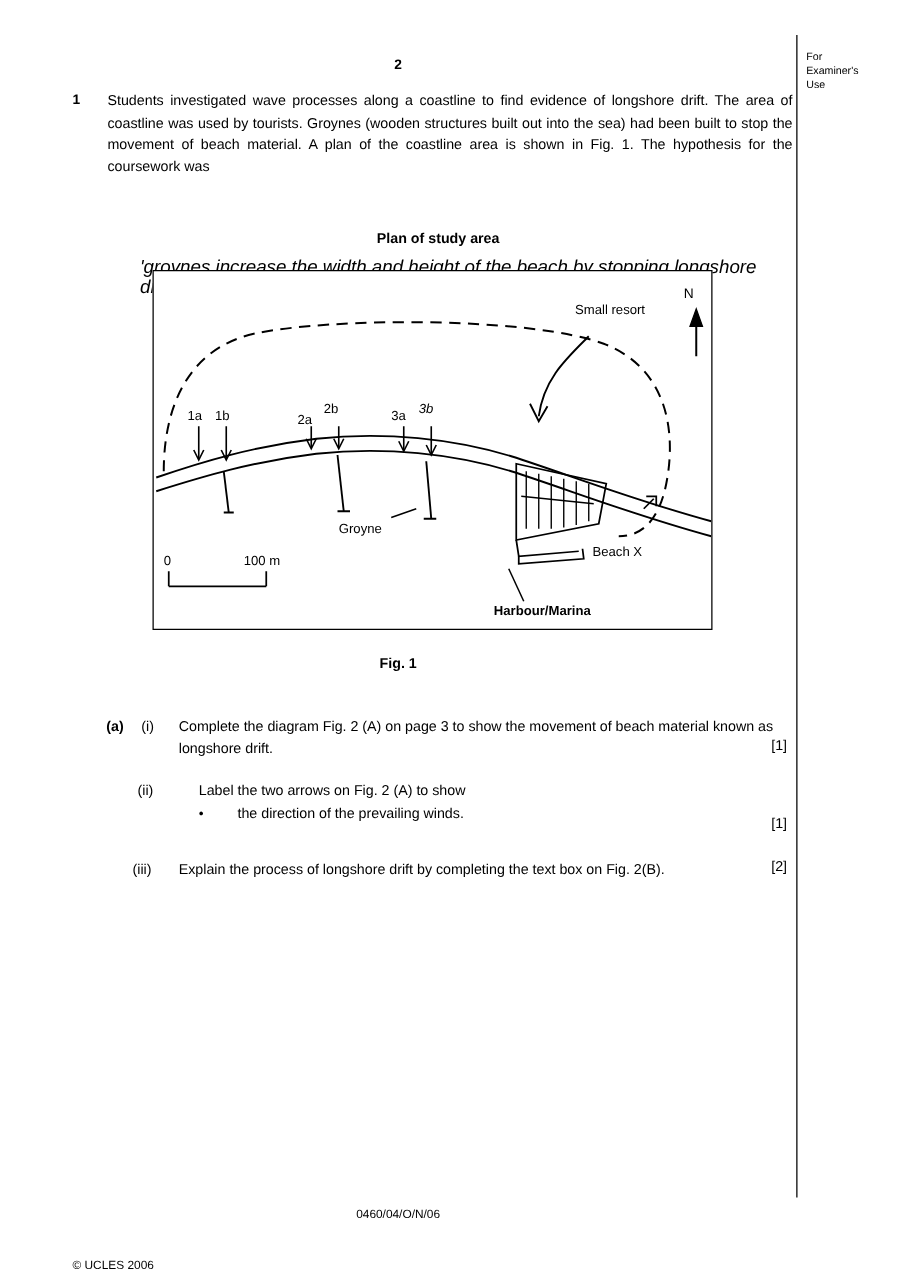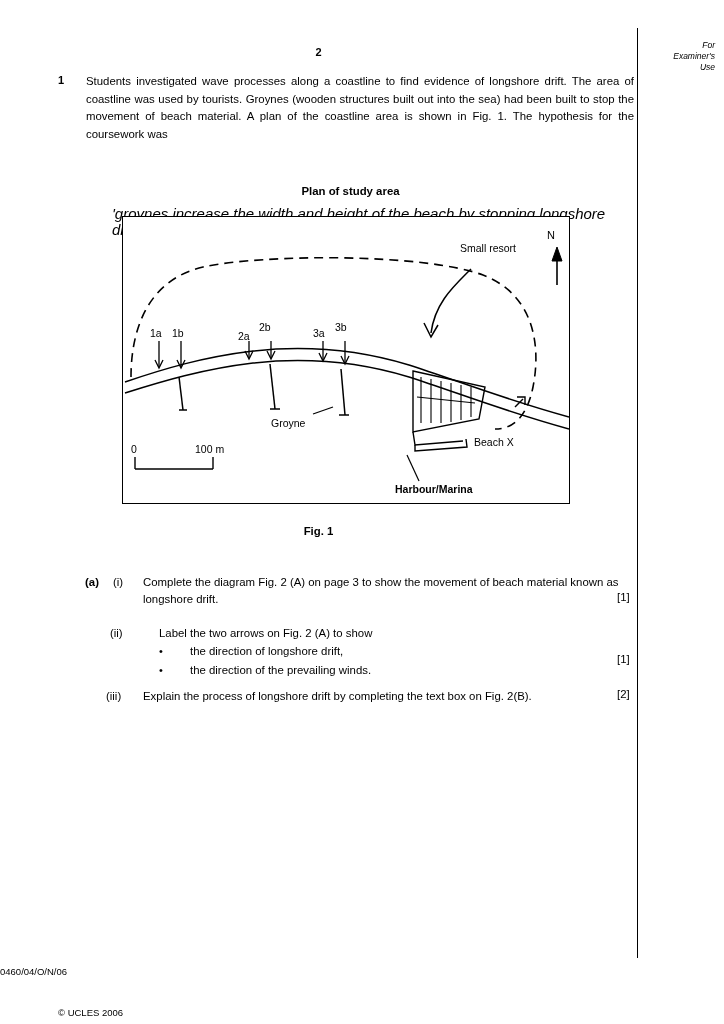--- a/index.html
+++ b/index.html
@@ -28,24 +28,23 @@
     top: 28px;
     width: 1px;
     height: 930px;
     background: #000000;
   }
   .examiner-box {
     position: absolute;
     left: 645px;
     top: 40px;
     width: 70px;
-    text-align: right;
+    text-align: left;
     font-size: 8.5px;
     line-height: 11px;
-    font-style: italic;
     color: #000;
   }
   .page-number {
     position: absolute;
     top: 46px;
     left: 0;
     width: 637px;
     text-align: center;
     font-size: 11px;
     font-weight: bold;
@@ -147,20 +146,21 @@
     left: 58px;
     top: 966px;
     font-size: 9.5px;
     margin-top: 41px;
   }
   .footer-center {
     position: absolute;
     left: 0;
     top: 966px;
     width: 637px;
+    text-align: center;
     font-size: 9.5px;
   }
 </style>
 </head>
 <body>
 
 <div class="page">
 
   <div class="examiner-rule"></div>
 
@@ -249,40 +249,39 @@
       </g>
     </svg>
 
     <span class="dlabel" style="left:424px; top:12px; font-size:11px;">N</span>
     <span class="dlabel" style="left:337px; top:25px;">Small resort</span>
     <span class="dlabel" style="left:27px; top:110px;text-align:right;">1a</span>
     <span class="dlabel" style="left:49px; top:110px;">1b</span>
     <span class="dlabel" style="left:115px; top:113px;">2a</span>
     <span class="dlabel" style="left:136px; top:104px;">2b</span>
     <span class="dlabel" style="left:190px; top:110px;">3a</span>
-    <span class="dlabel" style="left:212px; top:104px;">3b</span>
+    <span class="dlabel" style="left:212px; top:104px;font-style:italic;">3b</span>
     <span class="dlabel" style="left:148px; top:200px;">Groyne</span>
     <span class="dlabel" style="left:351px; top:219px;">Beach X</span>
     <span class="dlabel" style="left:272px; top:266px;font-weight:bold;">Harbour/Marina</span>
     <span class="dlabel" style="left:8px; top:226px;">0</span>
     <span class="dlabel" style="left:72px; top:226px;">100 m</span>
   </div>
 
   <div class="fig-caption">Fig. 1</div>
 
   <div class="part part-a-letter">(a)</div>
   <div class="part part-i">(i)</div>
   <div class="part part-i-text">Complete the diagram Fig. 2 (A) on page 3 to show the movement of beach material known as longshore drift.</div>
   <div class="mark-1">[1]</div>
 
   <div class="part part-ii">(ii)</div>
   <div class="part part-ii-text">
     <div>Label the two arrows on Fig. 2 (A) to show</div>
     <ul class="bullets">
-      <li>the direction of longshore drift,</li>
       <li>the direction of the prevailing winds.</li>
     </ul>
   </div>
   <div class="mark-2">[1]</div>
 
   <div class="part part-iii">(iii)</div>
   <div class="part part-iii-text">Explain the process of longshore drift by completing the text box on Fig. 2(B).</div>
   <div class="mark-3">[2]</div>
 
   <div class="footer-left">© UCLES 2006</div>

